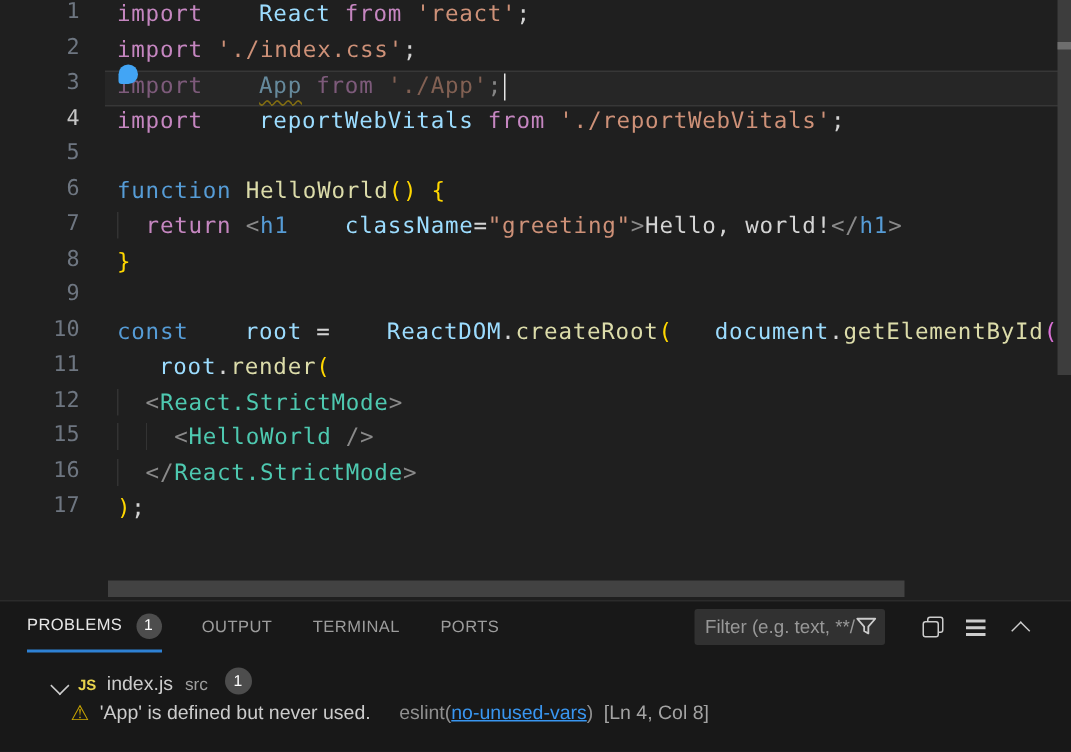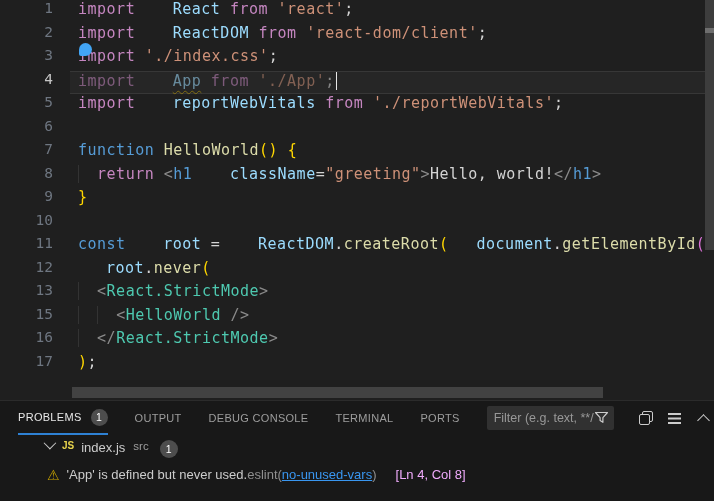--- a/index.html
+++ b/index.html
@@ -57,72 +57,70 @@
   .icon-restore::before { content:""; position:absolute; right:1px; top:1px; width:9px; height:9px;
                 border:1.3px solid #cccccc; border-radius:2px; }
   .icon-restore::after { content:""; position:absolute; left:1px; bottom:1px; width:9px; height:9px;
                 border:1.3px solid #cccccc; border-radius:2px; background:#181818; }
   .icon-lines::before { content:""; position:absolute; left:1px; top:3px; width:13px; height:1.6px;
                 background:#cccccc; box-shadow:0 4.5px 0 #cccccc, 0 9px 0 #cccccc; }
   .icon-chevron-up::before { content:""; position:absolute; left:3.5px; top:6px; width:8px; height:8px;
                 border-left:1.5px solid #cccccc; border-top:1.5px solid #cccccc;
                 transform:rotate(45deg); }
 
-  .tree-row { display:flex; align-items:flex-start; height:23px; margin-top:5px; padding-left:44px; }
+  .tree-row { display:flex; align-items:flex-end; height:23px; margin-top:5px; padding-left:34px; }
   .twistie { width:9px; height:9px; border-right:1.4px solid #cccccc; border-bottom:1.4px solid #cccccc;
              transform:rotate(45deg) translateY(-2px); margin-right:9px; flex:none; }
   .js-badge { color:var(--jsicon); font:bold 10px "Liberation Sans", sans-serif; margin-right:7px; }
   .file-name { color:#cccccc; font-size:13px; margin-right:8px; }
   .file-path { color:#9d9d9d; font-size:11.5px; margin-right:11px; }
   .count-badge { min-width:18px; height:18px; border-radius:9px; background:#4d4d4d; color:#ffffff;
              font-size:10.5px; line-height:18px; text-align:center; }
   .problem-row { display:flex; align-items:center; height:23px; padding-left:47px; font-size:13px; }
   .warn-icon { color:var(--warning); font-size:14px; margin-right:7px; line-height:1; }
-  .problem-msg { color:#cccccc; margin-right:0; }
+  .problem-msg { color:#cccccc; margin-right:19px; }
   .problem-src { color:#8f8f8f; }
   .problem-link { color:var(--link); text-decoration:underline; cursor:pointer; }
-  .problem-loc { color:#f0abfc; margin-left:19px; }
+  .problem-loc { color:#a3a3a3; margin-left:7px; }
 </style>
 </head>
 <body>
 
 <div class="app">
 
   <div class="editor">
     <div class="gutter">
         <div class="gutter-line">1</div>
         <div class="gutter-line">2</div>
         <div class="gutter-line">3</div>
         <div class="gutter-line current">4</div>
         <div class="gutter-line">5</div>
         <div class="gutter-line">6</div>
         <div class="gutter-line">7</div>
         <div class="gutter-line">8</div>
         <div class="gutter-line">9</div>
         <div class="gutter-line">10</div>
         <div class="gutter-line">11</div>
         <div class="gutter-line">12</div>
-        <div class="gutter-line">13</div>
         <div class="gutter-line">15</div>
         <div class="gutter-line">16</div>
         <div class="gutter-line">17</div>
       </div>
     <div class="code">
         <div class="code-line"><span class="tk-kw">import </span><span class="tk-var">React </span><span class="tk-kw">from </span><span class="tk-str">'react'</span><span class="tk-pn">;</span></div>
-        <div class="code-line"><span class="tk-kw">import </span><span class="tk-var">ReactDOM </span><span class="tk-kw">from </span><span class="tk-str">'react-dom/client'</span><span class="tk-pn">;</span></div>
         <div class="code-line"><span class="tk-kw">import </span><span class="tk-str">'./index.css'</span><span class="tk-pn">;</span></div>
         <div class="code-line current-line"><span class="tk-kw faded">import </span><span class="tk-var squiggle faded">App</span><span class="tk-pn faded"> </span><span class="tk-kw faded">from </span><span class="tk-str faded">'./App'</span><span class="tk-pn faded">;</span><span class="cursor"></span></div>
         <div class="code-line"><span class="tk-kw">import </span><span class="tk-var">reportWebVitals </span><span class="tk-kw">from </span><span class="tk-str">'./reportWebVitals'</span><span class="tk-pn">;</span></div>
         <div class="code-line"></div>
         <div class="code-line"><span class="tk-type">function </span><span class="tk-fn">HelloWorld</span><span class="tk-brk1">() {</span></div>
         <div class="code-line"><span class="tk-ind">  </span><span class="tk-kw">return </span><span class="tk-angle">&lt;</span><span class="tk-type">h1 </span><span class="tk-var">className</span><span class="tk-pn">=</span><span class="tk-str">"greeting"</span><span class="tk-angle">&gt;</span><span class="tk-text">Hello, world!</span><span class="tk-angle">&lt;/</span><span class="tk-type">h1</span><span class="tk-angle">&gt;</span></div>
         <div class="code-line"><span class="tk-brk1">}</span></div>
         <div class="code-line"></div>
         <div class="code-line"><span class="tk-type">const </span><span class="tk-var">root </span><span class="tk-pn">= </span><span class="tk-var">ReactDOM</span><span class="tk-pn">.</span><span class="tk-fn">createRoot</span><span class="tk-brk1">(</span><span class="tk-var">document</span><span class="tk-pn">.</span><span class="tk-fn">getElementById</span><span class="tk-brk2">(</span><span class="tk-str">'root'</span><span class="tk-brk2">)</span><span class="tk-brk1">)</span><span class="tk-pn">;</span></div>
-        <div class="code-line"><span class="tk-var">root</span><span class="tk-pn">.</span><span class="tk-fn">never</span><span class="tk-brk1">(</span></div>
+        <div class="code-line"><span class="tk-var">root</span><span class="tk-pn">.</span><span class="tk-fn">render</span><span class="tk-brk1">(</span></div>
         <div class="code-line"><span class="tk-ind">  </span><span class="tk-angle">&lt;</span><span class="tk-tag">React.StrictMode</span><span class="tk-angle">&gt;</span></div>
         <div class="code-line"><span class="tk-ind">  </span><span class="tk-ind">  </span><span class="tk-angle">&lt;</span><span class="tk-tag">HelloWorld </span><span class="tk-angle">/&gt;</span></div>
         <div class="code-line"><span class="tk-ind">  </span><span class="tk-angle">&lt;/</span><span class="tk-tag">React.StrictMode</span><span class="tk-angle">&gt;</span></div>
         <div class="code-line"><span class="tk-brk1">)</span><span class="tk-pn">;</span></div>
         <div class="code-line"></div>
       </div>
     <div class="blue-dot"></div>
     <div class="vscrollbar">
       <div class="vthumb"></div>
       <div class="vmarker"></div>
@@ -133,23 +131,20 @@
   </div>
 
   <div class="panel">
     <div class="panel-header">
       <div class="tab active">
         <span>PROBLEMS</span>
         <span class="badge">1</span>
       </div>
       <div class="tab">
         <span>OUTPUT</span>
-      </div>
-      <div class="tab">
-        <span>DEBUG CONSOLE</span>
       </div>
       <div class="tab">
         <span>TERMINAL</span>
       </div>
       <div class="tab">
         <span>PORTS</span>
       </div>
 
       <div class="filter-box">
         <input type="text" placeholder="Filter (e.g. text, **/*..." style="">

